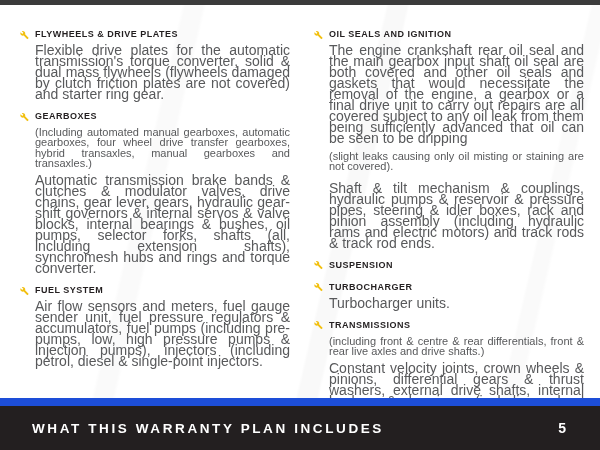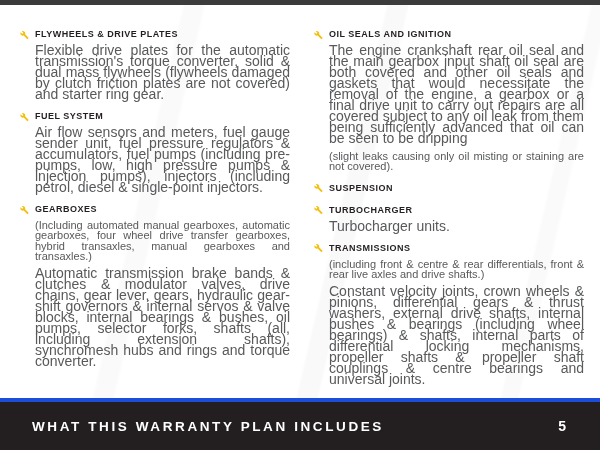--- a/index.html
+++ b/index.html
@@ -19,21 +19,21 @@
   .section{margin-bottom:11px;}
   .heading-row{display:flex;align-items:center;gap:6px;margin:10px 0 5px 0;}
   .icon{width:9px;height:11px;display:inline-flex;align-items:center;justify-content:center;color:var(--accent);flex:0 0 9px;}
   .icon svg{width:9px;height:10px;display:block;}
   h3{font-size:9px;font-weight:bold;letter-spacing:0.5px;color:var(--heading);margin:0;line-height:11px;}
   p.body{font-size:14px;line-height:11px;color:var(--bodytext);text-align:justify;margin:0 0 7px 15px;}
   p.body.small{font-size:11px;line-height:10.3px;}
   .footer{
     position:absolute;left:0;right:0;bottom:0;height:52px;background:var(--footerbg);
     display:flex;align-items:center;box-sizing:border-box;
-    padding:0 34px 0 32px;border-top:4px solid #1d4ed8;
+    padding:0 34px 0 32px;border-top:8px solid #1d4ed8;
   }
   .footer-title{color:#ffffff;font-size:13.5px;font-weight:bold;letter-spacing:2.6px;flex:1;white-space:nowrap;}
   .page-num{color:#ffffff;font-size:14px;font-weight:bold;}
 </style>
 </head>
 <body>
 
 <div class="topbar"></div>
 
 <div class="content">
@@ -49,51 +49,52 @@
         </div>
         <p class="body">Flexible drive plates for the automatic transmission's torque converter, solid &amp; dual mass flywheels (flywheels damaged by clutch friction plates are not covered) and starter ring gear.</p>
       </div>
       <div class="section">
         <div class="heading-row">
           <span class="icon">
             <svg viewBox="0 0 24 24" aria-hidden="true">
               <path fill="currentColor" d="M22.7 19l-9.1-9.1c.9-2.3.4-5-1.5-6.9-2-2-5-2.4-7.4-1.3L9 6 6 9 1.6 4.7C.4 7.1.9 10.1 2.9 12.1c1.9 1.9 4.6 2.4 6.9 1.5l9.1 9.1c.4.4 1 .4 1.4 0l2.3-2.3c.5-.4.5-1.1.1-1.4z"></path>
             </svg>
           </span>
-          <h3>FUEL SYSTEM</h3>
+          <h3>GEARBOXES</h3>
         </div>
-        <p class="body">Air flow sensors and meters, fuel gauge sender unit, fuel pressure regulators &amp; accumulators, fuel pumps (including pre-pumps, low, high pressure pumps &amp; injection pumps), injectors (including petrol, diesel &amp; single-point injectors.</p>
+        <p class="body small">(Including automated manual gearboxes, automatic gearboxes, four wheel drive transfer gearboxes, hybrid transaxles, manual gearboxes and transaxles.)</p>
+        <p class="body">Automatic transmission brake bands &amp; clutches &amp; modulator valves, drive chains, gear lever, gears, hydraulic gear-shift governors &amp; internal servos &amp; valve blocks, internal bearings &amp; bushes, oil pumps, selector forks, shafts (all, including extension shafts), synchromesh hubs and rings and torque converter.</p>
       </div>
       <div class="section">
         <div class="heading-row">
           <span class="icon">
             <svg viewBox="0 0 24 24" aria-hidden="true">
               <path fill="currentColor" d="M22.7 19l-9.1-9.1c.9-2.3.4-5-1.5-6.9-2-2-5-2.4-7.4-1.3L9 6 6 9 1.6 4.7C.4 7.1.9 10.1 2.9 12.1c1.9 1.9 4.6 2.4 6.9 1.5l9.1 9.1c.4.4 1 .4 1.4 0l2.3-2.3c.5-.4.5-1.1.1-1.4z"></path>
             </svg>
           </span>
-          <h3>GEARBOXES</h3>
+          <h3>FUEL SYSTEM</h3>
         </div>
-        <p class="body small">(Including automated manual gearboxes, automatic gearboxes, four wheel drive transfer gearboxes, hybrid transaxles, manual gearboxes and transaxles.)</p>
-        <p class="body">Automatic transmission brake bands &amp; clutches &amp; modulator valves, drive chains, gear lever, gears, hydraulic gear-shift governors &amp; internal servos &amp; valve blocks, internal bearings &amp; bushes, oil pumps, selector forks, shafts (all, including extension shafts), synchromesh hubs and rings and torque converter.</p>
+        <p class="body">Air flow sensors and meters, fuel gauge sender unit, fuel pressure regulators &amp; accumulators, fuel pumps (including pre-pumps, low, high pressure pumps &amp; injection pumps), injectors (including petrol, diesel &amp; single-point injectors.</p>
       </div>
     </div>
   <div class="col" id="col-right">
       <div class="section">
         <div class="heading-row">
           <span class="icon">
             <svg viewBox="0 0 24 24" aria-hidden="true">
               <path fill="currentColor" d="M22.7 19l-9.1-9.1c.9-2.3.4-5-1.5-6.9-2-2-5-2.4-7.4-1.3L9 6 6 9 1.6 4.7C.4 7.1.9 10.1 2.9 12.1c1.9 1.9 4.6 2.4 6.9 1.5l9.1 9.1c.4.4 1 .4 1.4 0l2.3-2.3c.5-.4.5-1.1.1-1.4z"></path>
             </svg>
           </span>
           <h3>OIL SEALS AND IGNITION</h3>
         </div>
         <p class="body">The engine crankshaft rear oil seal and the main gearbox input shaft oil seal are both covered and other oil seals and gaskets that would necessitate the removal of the engine, a gearbox or a final drive unit to carry out repairs are all covered subject to any oil leak from them being sufficiently advanced that oil can be seen to be dripping</p>
         <p class="body small">(slight leaks causing only oil misting or staining are not covered).</p>
       </div>
       <div class="section">
+        <p class="body">Shaft &amp; tilt mechanism &amp; couplings, hydraulic pumps &amp; reservoir &amp; pressure pipes, steering &amp; idler boxes, rack and pinion assembly (including hydraulic rams and electric motors) and track rods &amp; track rod ends.</p>
       </div>
       <div class="section">
         <div class="heading-row">
           <span class="icon">
             <svg viewBox="0 0 24 24" aria-hidden="true">
               <path fill="currentColor" d="M22.7 19l-9.1-9.1c.9-2.3.4-5-1.5-6.9-2-2-5-2.4-7.4-1.3L9 6 6 9 1.6 4.7C.4 7.1.9 10.1 2.9 12.1c1.9 1.9 4.6 2.4 6.9 1.5l9.1 9.1c.4.4 1 .4 1.4 0l2.3-2.3c.5-.4.5-1.1.1-1.4z"></path>
             </svg>
           </span>
           <h3>SUSPENSION</h3>
         </div>

